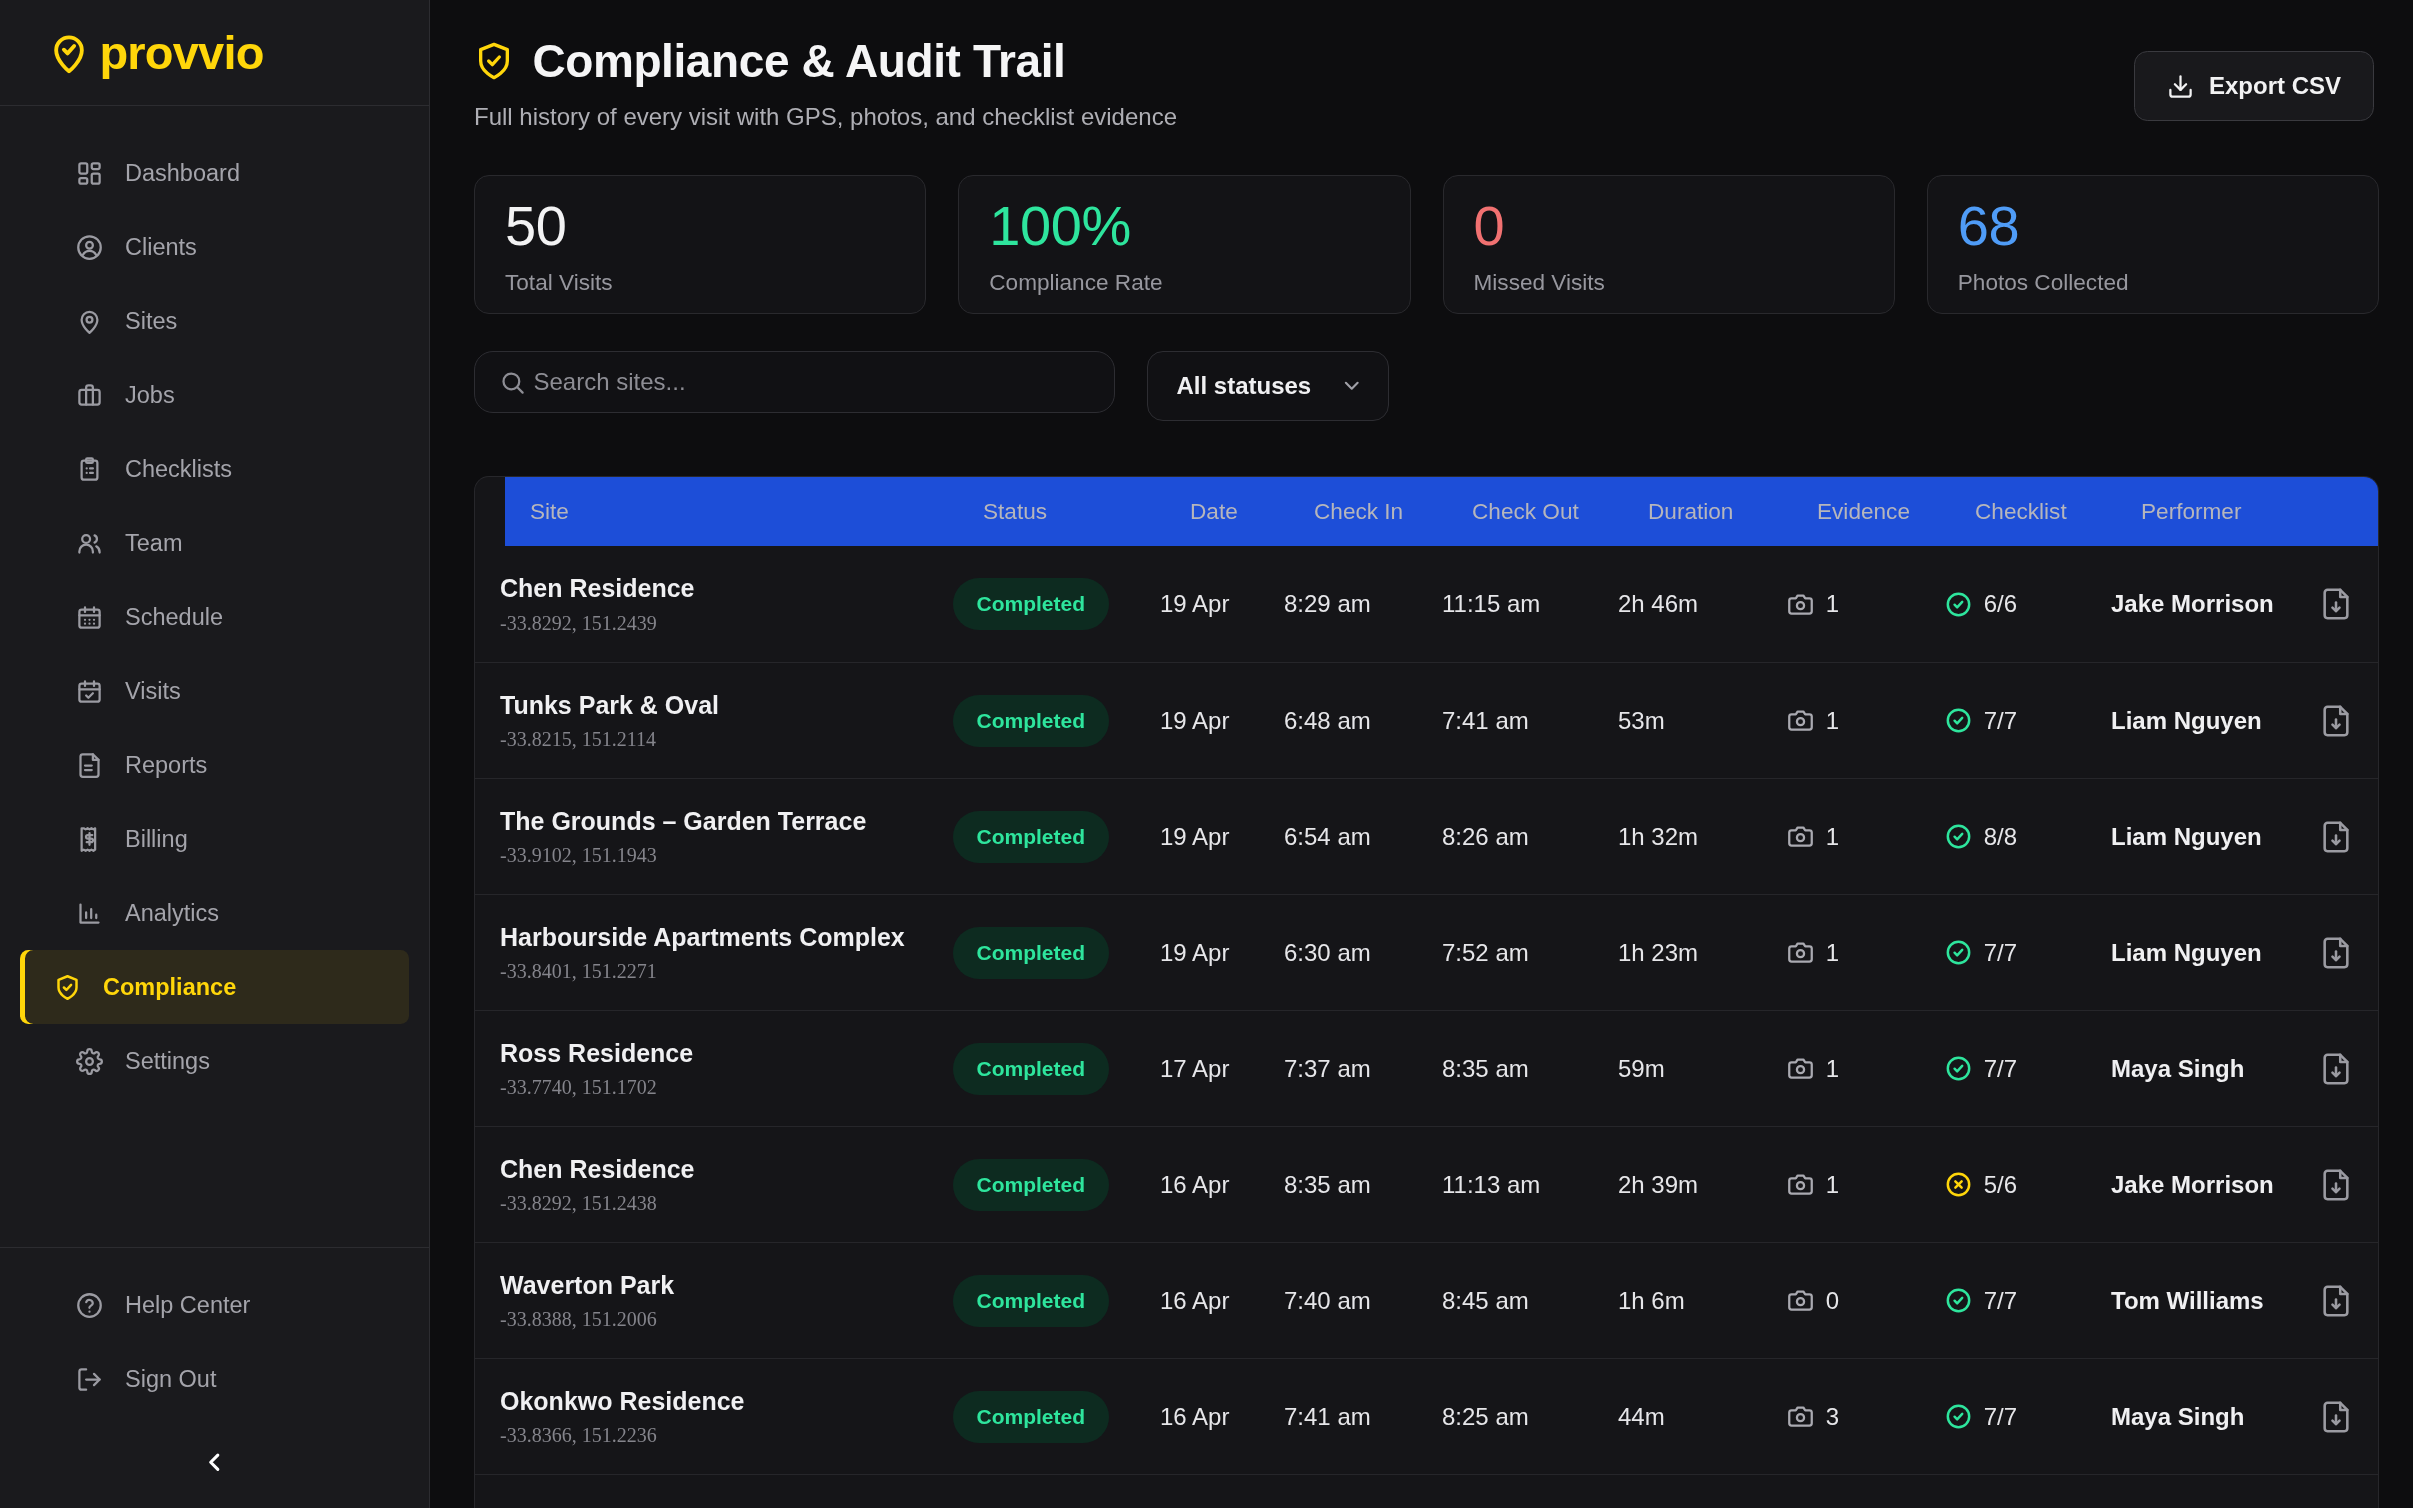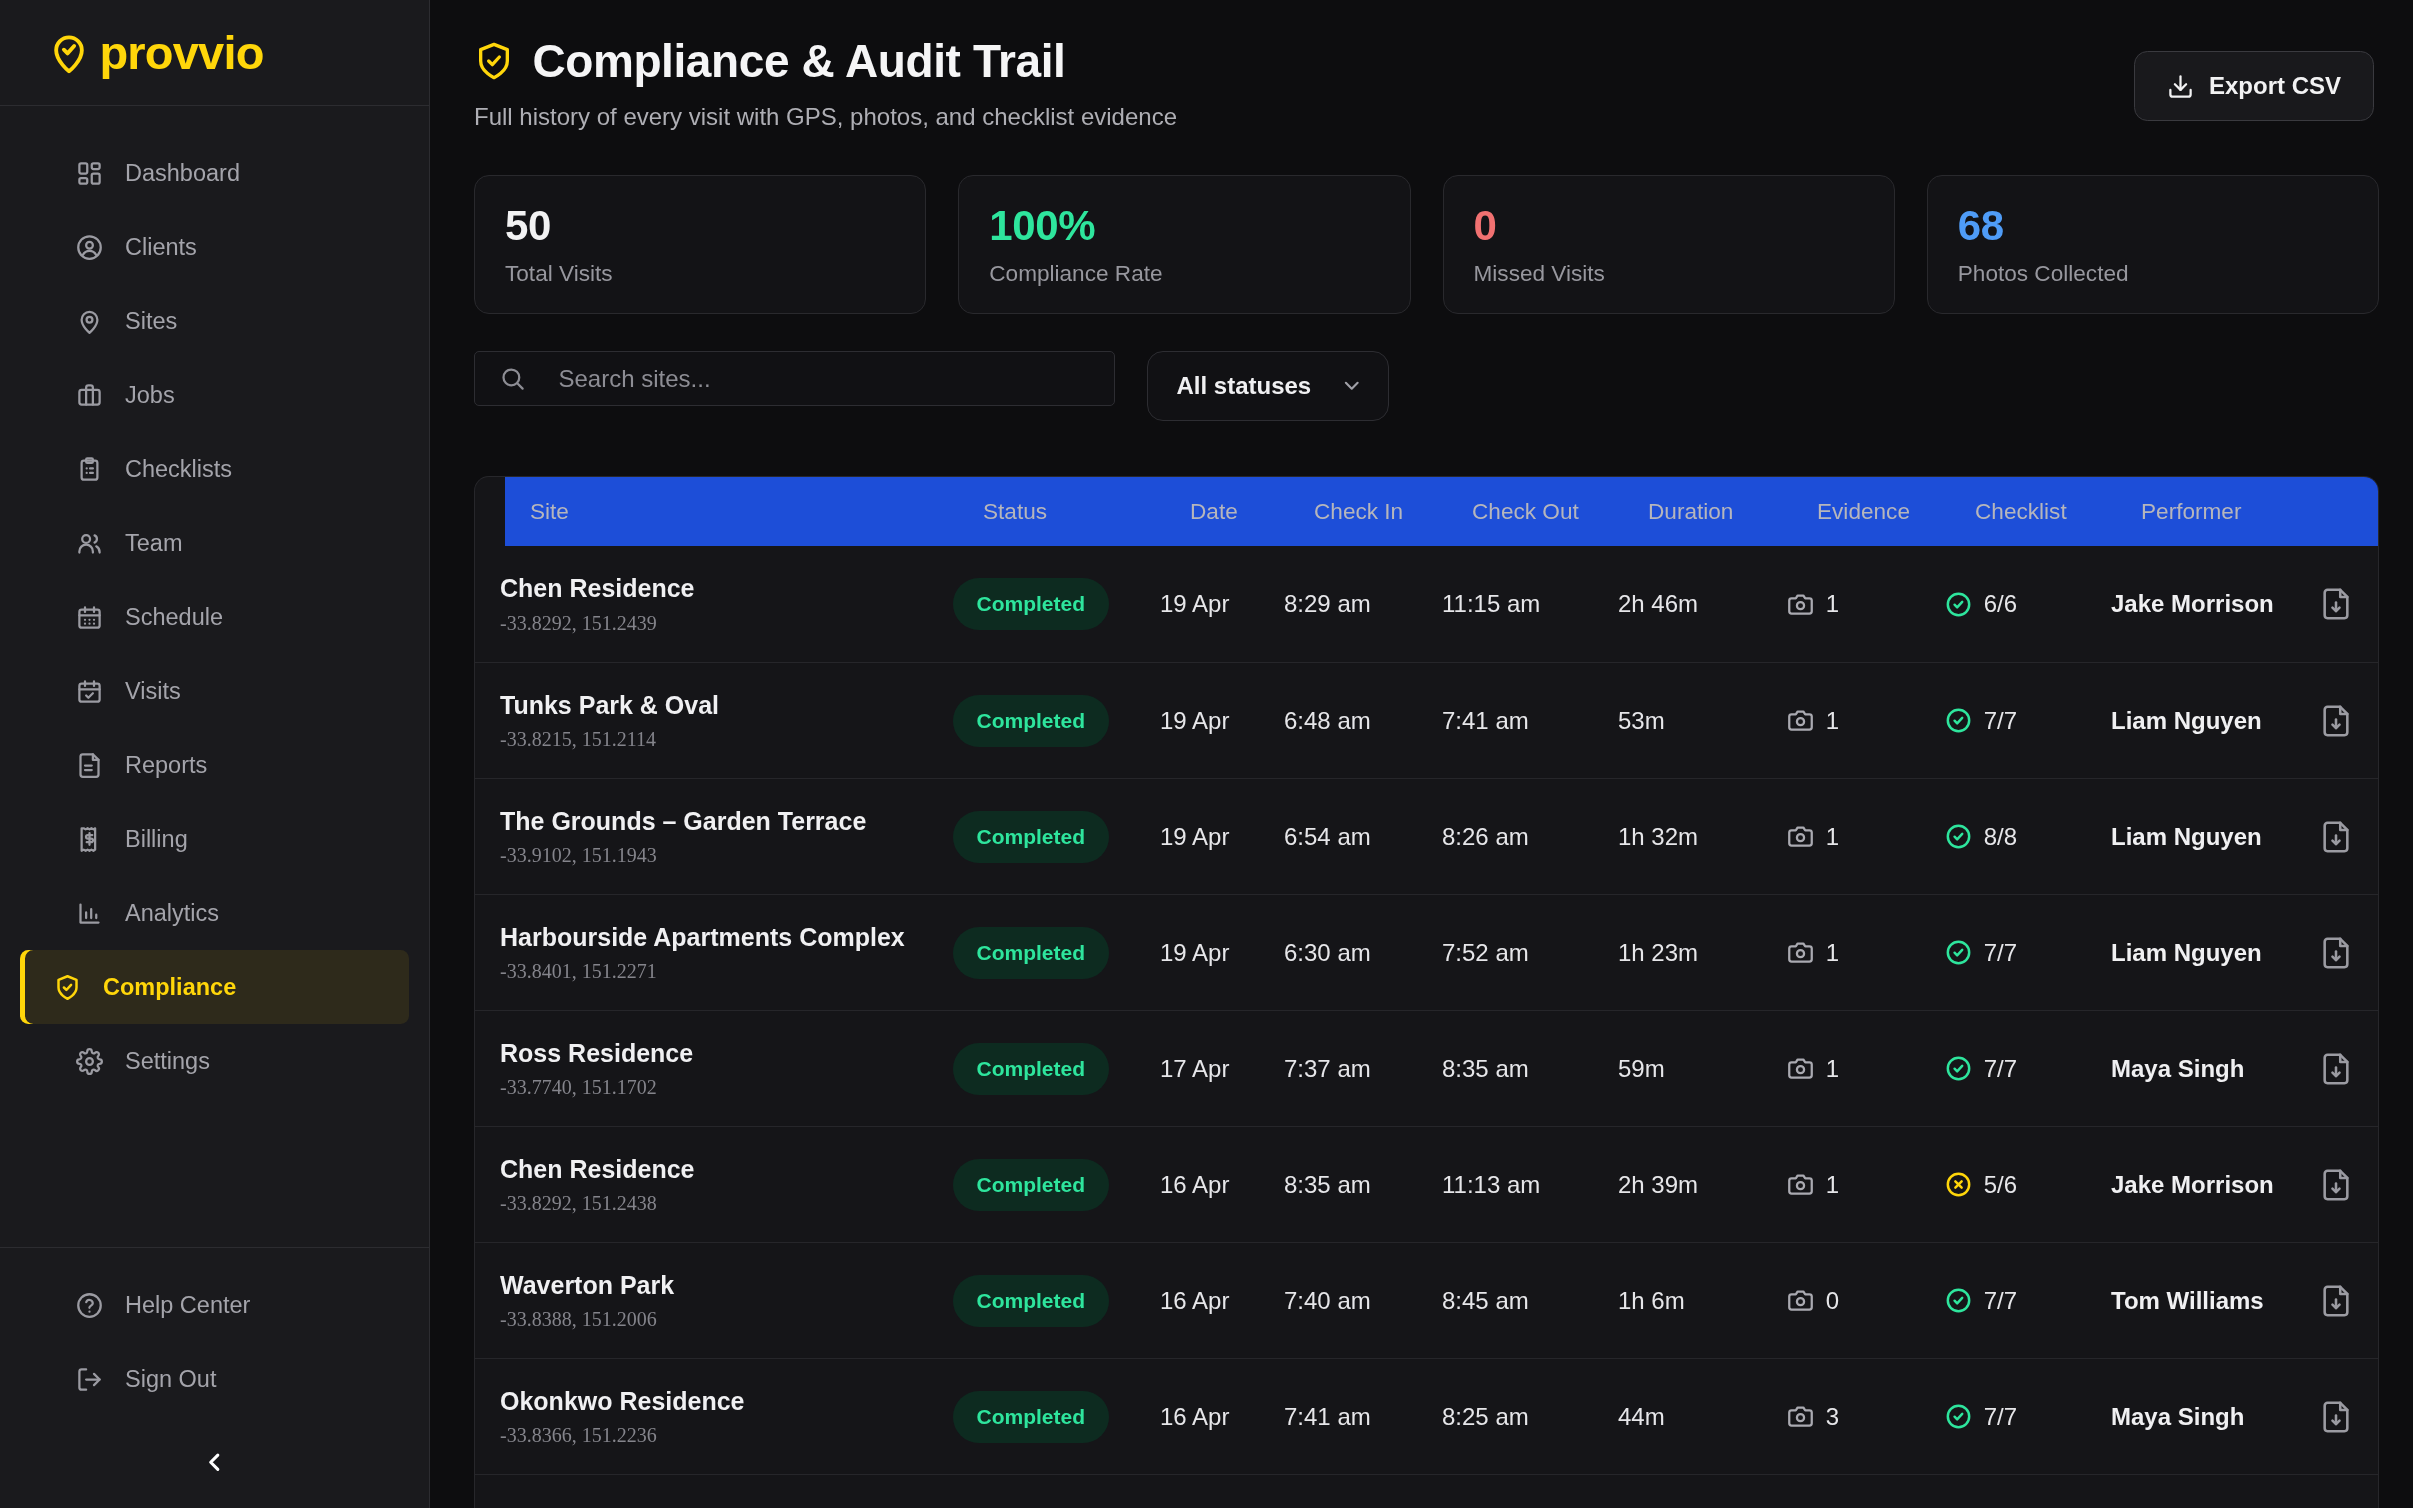--- a/index.html
+++ b/index.html
@@ -60,28 +60,28 @@
   }
   .export-btn .ic { width:27px; height:27px; }
 
   
   .stats-row { margin-top:44px; display:grid; grid-template-columns:repeat(4,1fr); gap:32px; }
   .stat-card {
     height:139px; border:1.7px solid #29292d; border-radius:15px;
     background:#131316; padding:25px 30px;
     display:flex; flex-direction:column; justify-content:center;
   }
-  .stat-value { font-size:42px; font-weight:700; letter-spacing:-0.4px; }
+  .stat-value { font-size:56px; font-weight:400; letter-spacing:-0.4px; }
   .stat-label { margin-top:11.7px; font-size:22.6px; color:#97979e; }
 
   
   .filters-row { margin-top:37px; display:flex; gap:32px; }
   .search-box {
-    width:641px; height:55px; border:1.7px solid #2d2d32; border-radius:5px;
-    background:#111114; display:flex; align-items:center; gap:33px; padding:0 23.5px;
+    width:641px; height:62px; border:1.7px solid #2d2d32; border-radius:19px;
+    background:#111114; display:flex; align-items:center; gap:8px; padding:0 23.5px;
   }
   .search-box .ic { width:27px; height:27px; color:#8d8d94; flex:0 0 auto; }
   .search-box input {
     background:transparent; border:none; outline:none; width:100%;
     font-family:"Liberation Sans", sans-serif;
     font-size:24px; color:#e8e8ea;
   }
   .search-box input::placeholder { color:#8d8d94; }
   .status-select {
     height:70px; border:1.7px solid #2d2d32; border-radius:16px;

